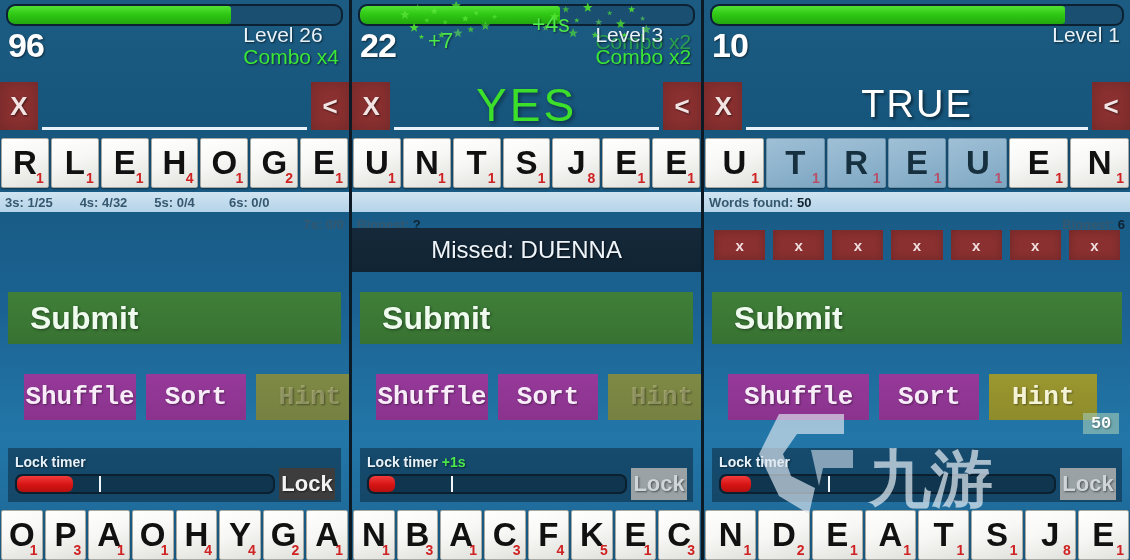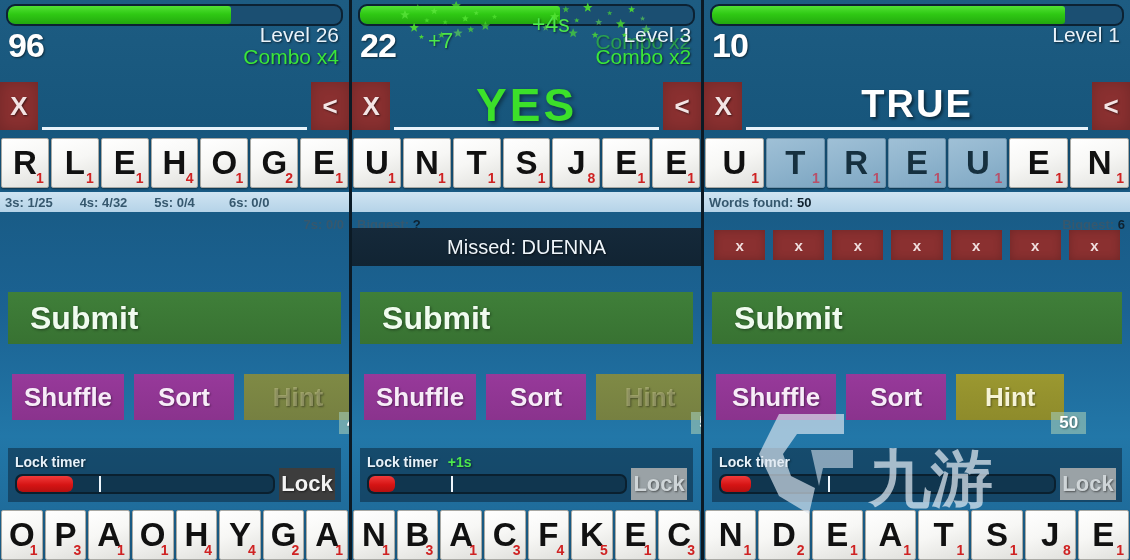--- a/index.html
+++ b/index.html
@@ -31,21 +31,21 @@
   }
 
   
   .score{
     position:absolute;left:8px;top:26px;
     font-size:34px;font-weight:bold;color:#ffffff;
     text-shadow:1px 1px 2px rgba(0,0,0,.55);
     letter-spacing:-1px;
   }
   .levelbox{
-    position:absolute;right:10px;top:24px;text-align:right;line-height:1.0;
+    position:absolute;right:10px;top:24px;line-height:1.0;
   }
   .level-label{
     font-size:21px;color:#e9f3fa;text-shadow:1px 1px 2px rgba(0,0,0,.6);
     display:block;
   }
   .combo-label{
     font-size:21px;color:#3ae63a;text-shadow:1px 1px 2px rgba(0,0,0,.6);
     display:block;margin-top:1px;
   }
   .combo-ghost{
@@ -74,21 +74,21 @@
   }
   .sq-btn.left{left:0;}
   .sq-btn.right{right:0;}
   .entry{
     position:absolute;left:42px;right:42px;top:0;height:48px;
     border-bottom:3px solid #e8f3fb;
     box-sizing:border-box;
     display:flex;align-items:center;justify-content:center;
   }
   .entry-text{
-    font-size:38px;font-weight:bold;color:#ffffff;letter-spacing:2px;
+    font-size:38px;font-weight:normal;color:#ffffff;letter-spacing:2px;
     text-shadow:2px 2px 3px rgba(0,0,0,.5);
   }
   .entry-text.yes{
     color:#3ce02a;font-size:46px;letter-spacing:3px;
     text-shadow:2px 2px 4px rgba(0,0,0,.45);
   }
   .sparkles{position:absolute;left:42px;right:42px;top:-8px;height:66px;pointer-events:none;}
 
   
   .tilerow{position:absolute;left:0;right:0;display:flex;gap:2px;padding:0 1px;box-sizing:border-box;}
@@ -143,41 +143,41 @@
   }
   .xchip{
     flex:1;height:30px;background:#8a3030;
     display:flex;align-items:center;justify-content:center;
     color:#f0dede;font-size:15px;font-weight:bold;
     box-shadow:inset 0 0 10px rgba(0,0,0,.2);
   }
 
   
   .missed{
-    position:absolute;left:0;right:0;top:228px;height:38px;
+    position:absolute;left:0;right:0;top:228px;height:44px;
     background:linear-gradient(180deg,#15293a 0%,#112433 100%);
     display:flex;align-items:center;justify-content:center;
-    color:#eef5fa;font-size:20px;
+    color:#eef5fa;font-size:24px;
     text-shadow:1px 1px 2px rgba(0,0,0,.6);
   }
 
   
   .submit{
     position:absolute;left:8px;right:8px;top:292px;height:52px;
     background:linear-gradient(180deg,#3f7f39 0%,#387232 100%);
     display:flex;align-items:center;
     padding-left:22px;box-sizing:border-box;
     color:#f0fbef;font-size:32px;font-weight:bold;
     text-shadow:1px 1px 3px rgba(0,0,0,.45);
   }
 
   
   .actions{
-    position:absolute;left:12px;right:8px;top:374px;height:46px;
-    display:flex;align-items:flex-start;gap:10px;
+    position:absolute;left:24px;right:8px;top:374px;height:46px;
+    display:flex;align-items:flex-start;gap:10px;font-family:Liberation Mono, monospace;
   }
   .act{
     height:46px;background:linear-gradient(180deg,#97399a 0%,#8a338d 100%);
     display:flex;align-items:center;justify-content:center;
     color:#f7ecf8;font-size:26px;font-weight:bold;
     text-shadow:1px 1px 2px rgba(0,0,0,.4);
     padding:0 16px;box-sizing:border-box;
   }
   .act.shuffle{min-width:112px;}
   .act.sort{min-width:100px;}
@@ -198,21 +198,21 @@
     position:absolute;left:8px;right:8px;top:448px;height:54px;
     background:rgba(12,40,62,.55);
     padding:5px 7px;box-sizing:border-box;
   }
   .lock-label{
     font-size:14px;font-weight:bold;color:#e7f2fa;
     text-shadow:1px 1px 2px rgba(0,0,0,.5);
     display:inline-block;
   }
   .lock-bonus{
-    font-size:14px;font-weight:bold;color:#4ce84c;margin-left:10px;
+    font-size:14px;font-weight:bold;color:#4ce84c;margin-left:4px;
     text-shadow:1px 1px 2px rgba(0,0,0,.5);
   }
   .lock-track{
     position:absolute;left:7px;top:26px;right:66px;height:20px;
     background:#10364f;border:2px solid #0a202f;border-radius:7px;
     box-sizing:border-box;overflow:hidden;
   }
   .lock-fill{
     height:100%;
     background:linear-gradient(180deg,#f23b3b 0%,#d61414 55%,#b60f0f 100%);

